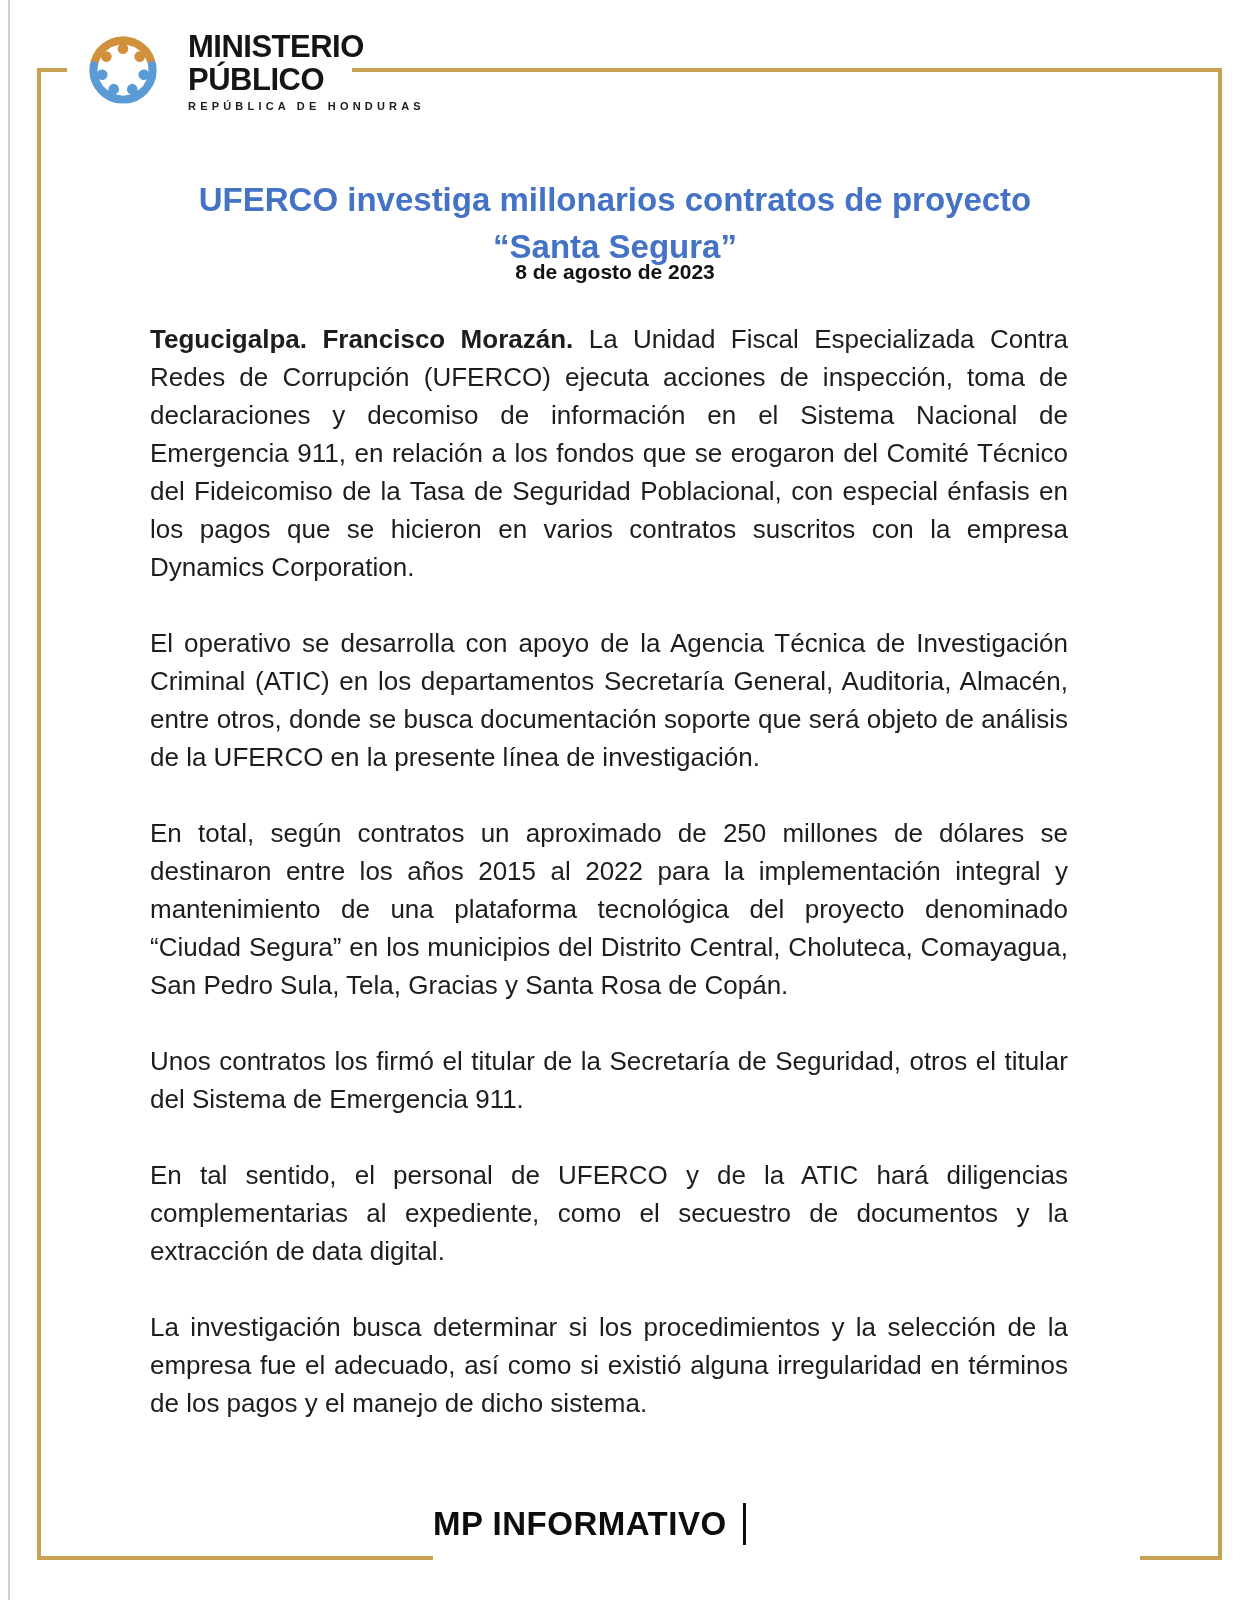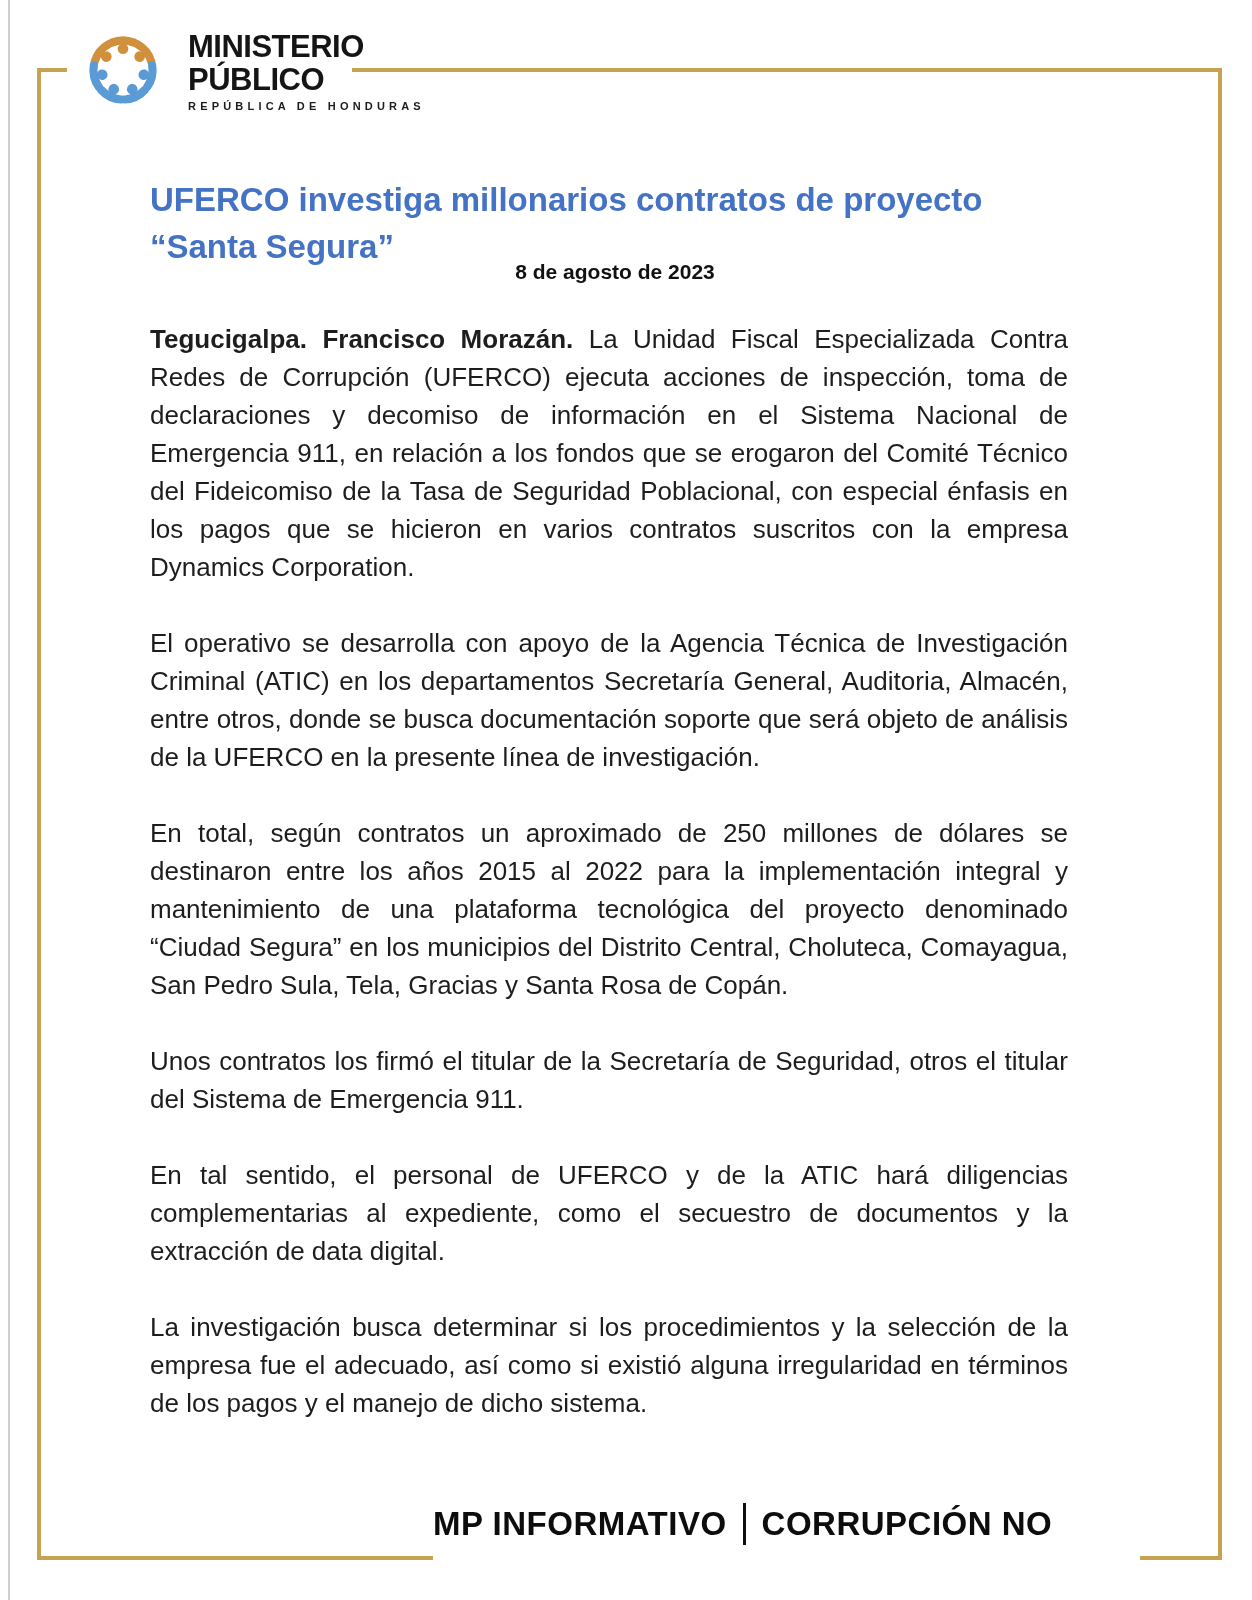--- a/index.html
+++ b/index.html
@@ -36,21 +36,21 @@
     font-weight: bold; font-size: 31px; letter-spacing: -0.5px;
     color: #151515; line-height: 33px;
   }
   .brand-sub {
     margin-top: 5px; font-weight: bold; font-size: 11px;
     letter-spacing: 4.2px; color: #1c1c1c;
   }
 
   .title {
     position: absolute; left: 150px; top: 176px; width: 930px;
-    color: #4472c4; font-weight: bold;
+    text-align: center; color: #4472c4; font-weight: bold;
     font-size: 33px; line-height: 47px;
   }
   .date {
     position: absolute; left: 150px; top: 260px; width: 930px;
     text-align: center; font-weight: bold; font-size: 21px; color: #111;
   }
 
   .body-text {
     position: absolute; left: 150px; top: 320px; width: 930px;
   }
@@ -138,16 +138,15 @@
     <p><span>El operativo se desarrolla con apoyo de la Agencia Técnica de Investigación Criminal (ATIC) en los departamentos Secretaría General, Auditoria, Almacén, entre otros, donde se busca documentación soporte que será objeto de análisis de la UFERCO en la presente línea de investigación.</span></p>
     <p><span>En total, según contratos un aproximado de 250 millones de dólares se destinaron entre los años 2015 al 2022 para la implementación integral y mantenimiento de una plataforma tecnológica del proyecto denominado “Ciudad Segura” en los municipios del Distrito Central, Choluteca, Comayagua, San Pedro Sula, Tela, Gracias y Santa Rosa de Copán.</span></p>
     <p><span>Unos contratos los firmó el titular de la Secretaría de Seguridad, otros el titular del Sistema de Emergencia 911.</span></p>
     <p><span>En tal sentido, el personal de UFERCO y de la ATIC hará diligencias complementarias al expediente, como el secuestro de documentos y la extracción de data digital.</span></p>
     <p><span>La investigación busca determinar si los procedimientos y la selección de la empresa fue el adecuado, así como si existió alguna irregularidad en términos de los pagos y el manejo de dicho sistema.</span></p>
   </div>
 
   <div class="footer">
     <span>MP INFORMATIVO</span>
     <span class="sep"></span>
-    <span>CORRUPCIÓN NO</span>
   </div>
 
 </div>
 
 </body></html>

